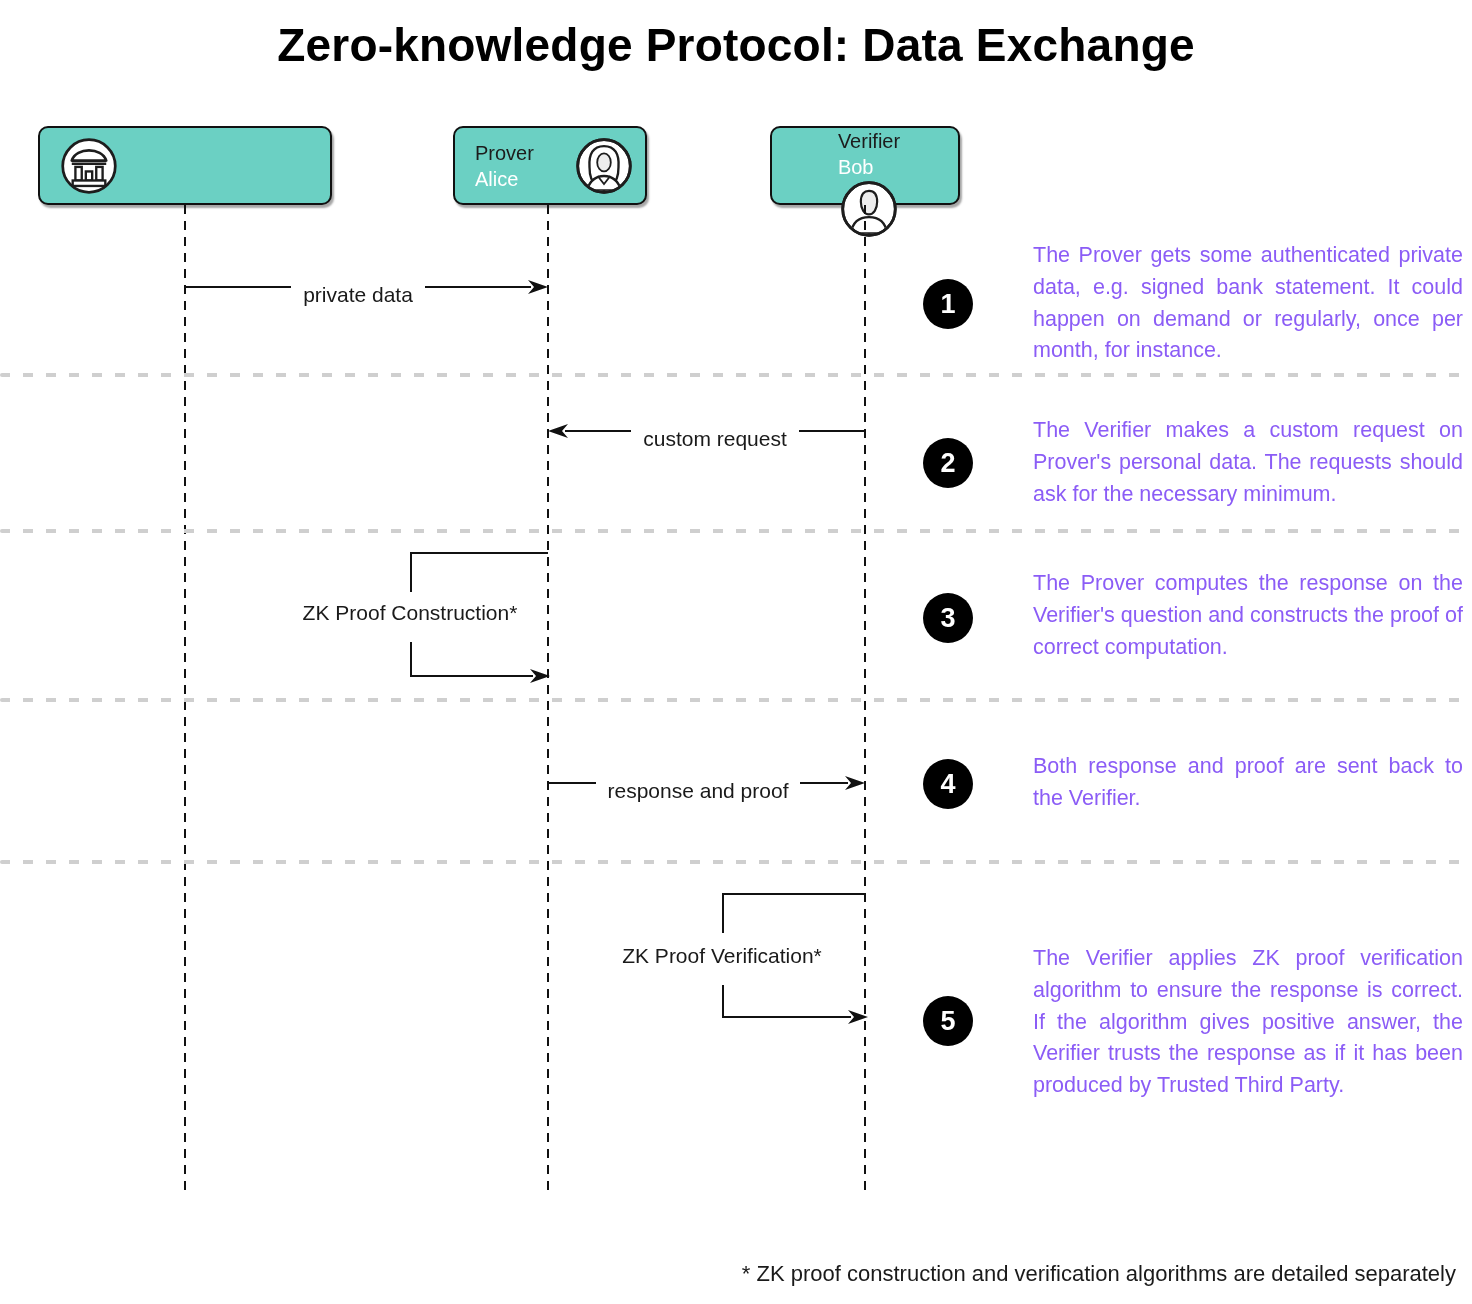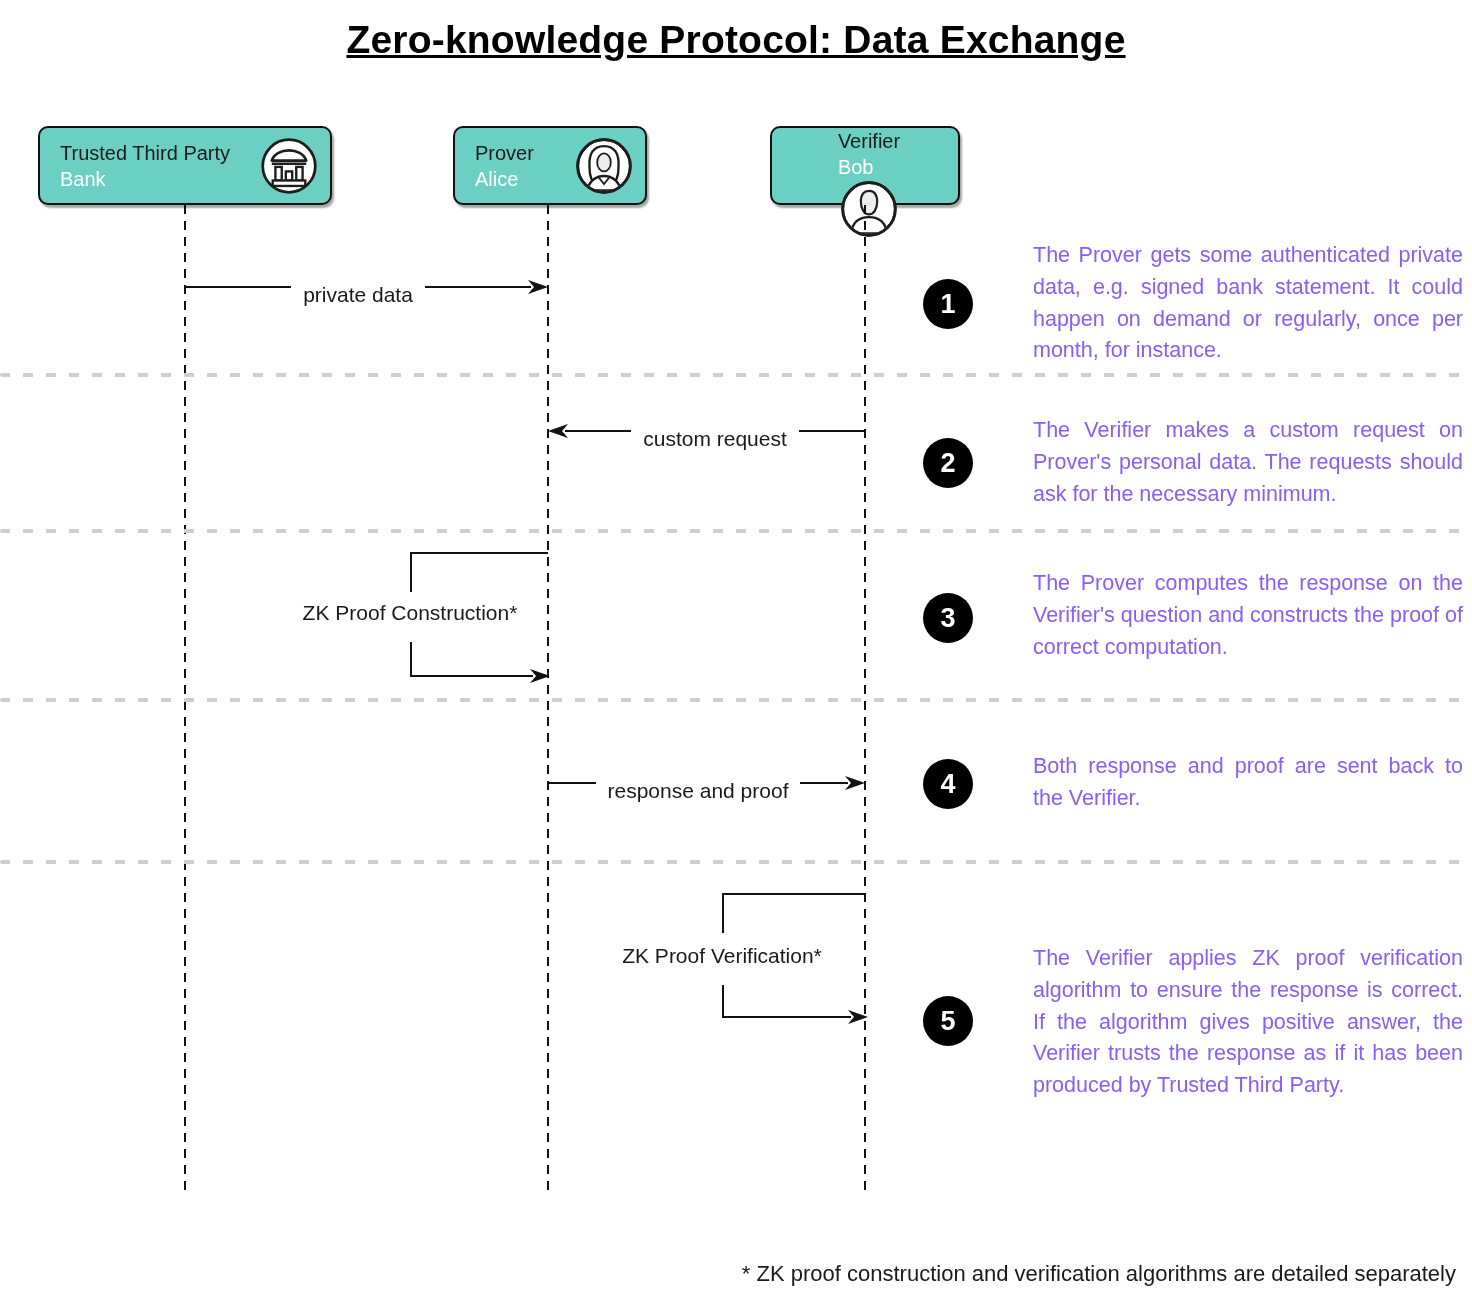--- a/index.html
+++ b/index.html
@@ -2,21 +2,21 @@
 <html><head>
 <meta charset="utf-8">
 <style>
   html,body{margin:0;padding:0;}
   body{
     width:1472px;height:1304px;position:relative;background:#ffffff;
     font-family:"Liberation Sans", sans-serif;color:#1a1a1a;overflow:hidden;
   }
   .title{
     position:absolute;top:18px;left:0;width:1472px;text-align:center;
-    font-size:39px;font-weight:600;color:#000;letter-spacing:.2px;text-decoration:underline;
+    font-size:46px;font-weight:600;color:#000;letter-spacing:.2px;
   }
   
   .actor{
     position:absolute;top:126px;height:79px;box-sizing:border-box;
     background:#6bd0c3;border:2.5px solid #111;border-radius:10px;
     box-shadow:2px 3px 2px rgba(0,0,0,0.35);
     display:flex;align-items:center;justify-content:space-between;
     padding:0 12px 0 20px;
   }
   .actor .role{font-size:20px;color:#1c1c1c;line-height:26px;white-space:nowrap;}
@@ -58,24 +58,20 @@
     position:absolute;top:1261px;right:16px;font-size:22px;color:#1a1a1a;
     text-align:right;white-space:nowrap;
   }
 </style>
 </head>
 <body>
 
 <div class="title">Zero-knowledge Protocol: Data Exchange</div>
 
 <div class="actor" style="left:38px;width:294px;">
-  <div>
-    <div class="role">Trusted Third Party</div>
-    <div class="aname">Bank</div>
-  </div>
   <span class="icon">
     <svg width="58" height="58" viewBox="0 0 64 64">
       <circle cx="32" cy="32" r="29" fill="#ffffff" stroke="#1d1d1d" stroke-width="3"></circle>
       <path d="M13 26 C18 11 46 11 51 26 Z" fill="#ffffff" stroke="#1d1d1d" stroke-width="3" stroke-linejoin="round"></path>
       <line x1="13" y1="29.5" x2="51" y2="29.5" stroke="#1d1d1d" stroke-width="3"></line>
       <rect x="17" y="33" width="7" height="15" fill="none" stroke="#1d1d1d" stroke-width="2.6"></rect>
       <rect x="40" y="33" width="7" height="15" fill="none" stroke="#1d1d1d" stroke-width="2.6"></rect>
       <rect x="28.5" y="38" width="7" height="10" fill="none" stroke="#1d1d1d" stroke-width="2.6"></rect>
       <rect x="14" y="48" width="36" height="6" fill="#ffffff" stroke="#1d1d1d" stroke-width="2.6"></rect>
     </svg>

